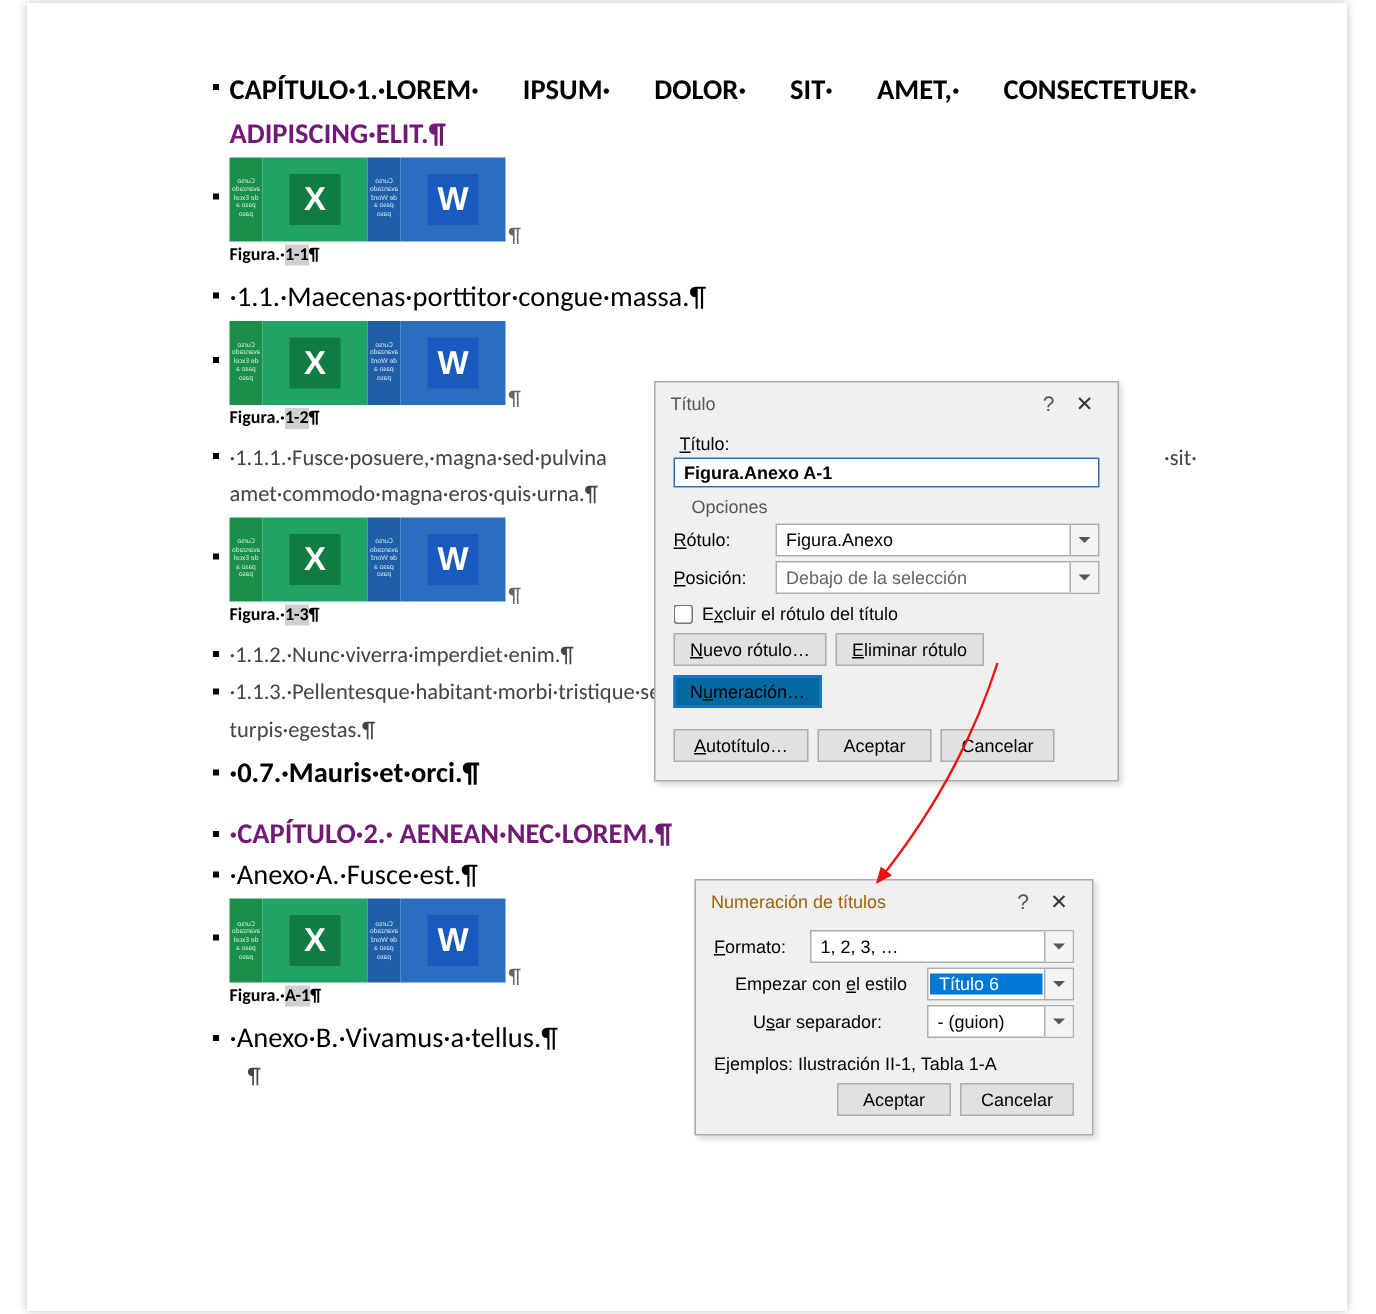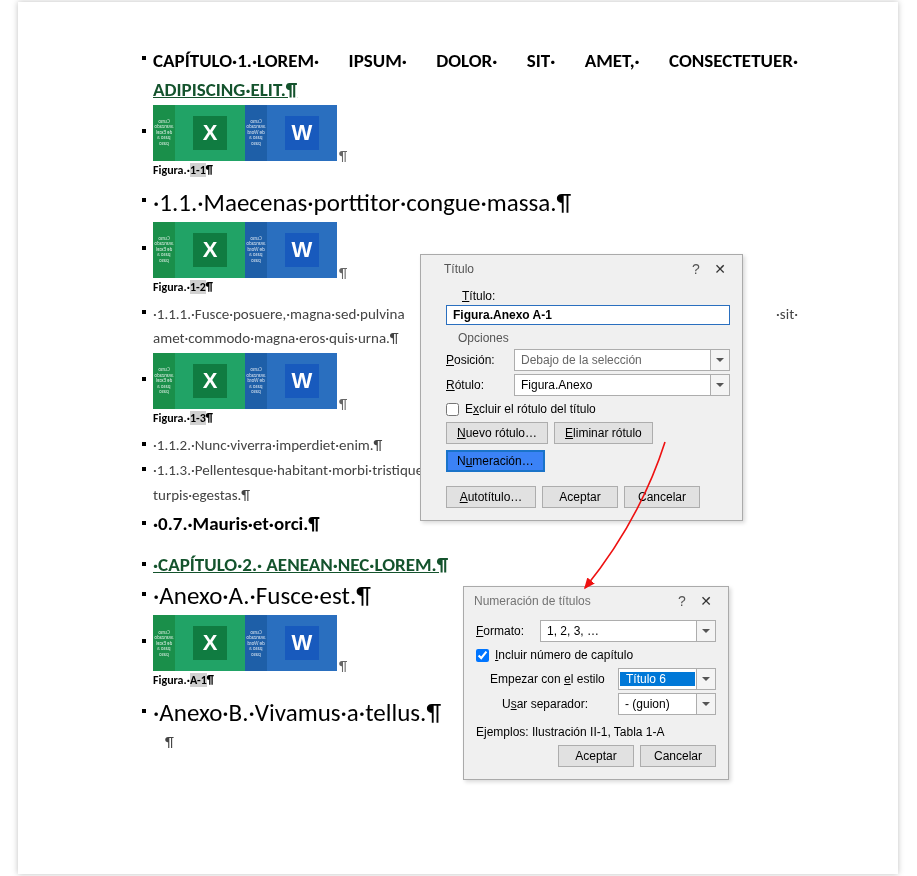--- a/index.html
+++ b/index.html
@@ -36,27 +36,26 @@
     font-size: 19px;
     color: #000;
     line-height: 1.5;
     text-align: justify;
     text-align-last: justify;
     margin-bottom: 2px;
   }
   .h1b {
     font-weight: bold;
     font-size: 19px;
-    color: #14532d;
+    color: #701a75;
     margin-bottom: 4px;
-    text-decoration: underline;
   }
   .h2 {
     font-weight: normal;
-    font-size: 25px;
+    font-size: 19px;
     color: #000;
     margin: 4px 0;
   }
   .h2b {
     font-weight: normal;
     font-size: 19px;
     color: #000;
     font-weight: bold;
     margin: 6px 0 4px;
   }
@@ -144,21 +143,21 @@
   .dlg-title {
     padding: 6px 10px 4px;
     color: #555;
     display: flex;
     align-items: center;
   }
   .dlg-title .t { flex: 1; }
   .dlg-title .q { width: 24px; text-align: center; color: #555; font-size: 14px;}
   .dlg-title .x { width: 24px; text-align: center; color: #333; font-size: 14px;}
   .dlg-body { padding: 4px 12px 12px; }
-  .lbl { margin: 4px 16px 2px; }
+  .lbl { margin: 4px 4px 2px; }
   .txt-input {
     box-sizing: border-box;
     width: 100%;
     border: 1px solid #2a6fbf;
     background: #fff;
     padding: 2px 6px;
     height: 20px;
     font-size: 12px;
   }
   .group-lbl { color: #555; margin: 6px 12px 4px; }
@@ -197,21 +196,21 @@
     background: #e1e1e1;
     padding: 3px 10px;
     font-size: 12px;
     font-family: inherit;
     min-width: 76px;
     text-align: center;
     cursor: default;
   }
   .btn.primary {
     border: 2px solid #1a73c9;
-    background: #3b82f6;
+    background: #0369a1;
     padding: 2px 9px;
   }
 
   .combo.sel .cval {
     background: #0078d7;
     color: #fff;
     margin: 1px;
   }
 
   svg.arrow {
@@ -359,47 +358,47 @@
 
   <div class="doc-line h2">
     <span class="bullet"></span>
     <span>·Anexo·B.·Vivamus·a·tellus.¶</span>
   </div>
   <div class="doc-line h3" style="margin-left:12px">
     <span>¶</span>
   </div>
 </div>
 
-<div class="dialog" style="left:420px; top:254px; width:308px;padding-left:13px;">
+<div class="dialog" style="left:436px; top:254px; width:308px;">
   <div class="dlg-title">
     <span class="t">Título</span>
     <span class="q">?</span>
     <span class="x">✕</span>
   </div>
   <div class="dlg-body">
     <div class="lbl"><span style="text-decoration:underline">T</span>ítulo:</div>
     <input class="txt-input" style="font-weight: bold; color: rgb(0, 0, 0);" value="Figura.Anexo A-1">
     <div class="group-lbl">Opciones</div>
+
+    <div class="row">
+      <div class="rlbl"><span style="text-decoration:underline">R</span>ótulo:</div>
+      <div class="combo">
+        <span class="cval" style="color:#000">Figura.Anexo</span>
+        <span class="carrow"></span>
+      </div>
+    </div>
 
     <div class="row">
       <div class="rlbl"><span style="text-decoration:underline">P</span>osición:</div>
       <div class="combo">
         <span class="cval">Debajo de la selección</span>
         <span class="carrow"></span>
       </div>
     </div>
 
-    <div class="row">
-      <div class="rlbl"><span style="text-decoration:underline">R</span>ótulo:</div>
-      <div class="combo">
-        <span class="cval" style="color:#000">Figura.Anexo</span>
-        <span class="carrow"></span>
-      </div>
-    </div>
-
     <div class="chk">
       <input type="checkbox" style="">
       <span>E<span style="text-decoration:underline">x</span>cluir el rótulo del título</span>
     </div>
 
     <div class="btnrow">
       <button class="btn"><span style="text-decoration:underline">N</span>uevo rótulo…</button>
       <button class="btn"><span style="text-decoration:underline">E</span>liminar rótulo</button>
       <button class="btn primary">N<span style="text-decoration:underline">u</span>meración…</button>
     </div>
@@ -409,37 +408,33 @@
       <div style="display:flex; gap:6px">
         <button class="btn">Aceptar</button>
         <button class="btn">Cancelar</button>
       </div>
     </div>
   </div>
 </div>
 
 <div class="dialog" style="left:463px; top:586px; width:264px;">
   <div class="dlg-title">
-    <span class="t" style="color:#737373">Numeración de títulos</span>
+    <span class="t" style="color:#a16207">Numeración de títulos</span>
     <span class="q">?</span>
     <span class="x">✕</span>
   </div>
   <div class="dlg-body">
     <div class="row">
       <div class="rlbl" style="width:56px"><span style="text-decoration:underline">F</span>ormato:</div>
       <div class="combo">
         <span class="cval" style="color:#000">1, 2, 3, …</span>
         <span class="carrow"></span>
       </div>
     </div>
 
-    <div class="chk">
-      <input type="checkbox" checked="" style="">
-      <span><span style="text-decoration:underline">I</span>ncluir número de capítulo</span>
-    </div>
 
     <div class="row" style="margin-left:14px">
       <div style="width:122px">Empezar con <span style="text-decoration:underline">e</span>l estilo</div>
       <div class="combo sel" style="width:96px; flex:0 0 96px">
         <span class="cval">Título 6</span>
         <span class="carrow"></span>
       </div>
     </div>
 
     <div class="row" style="margin-left:26px">

